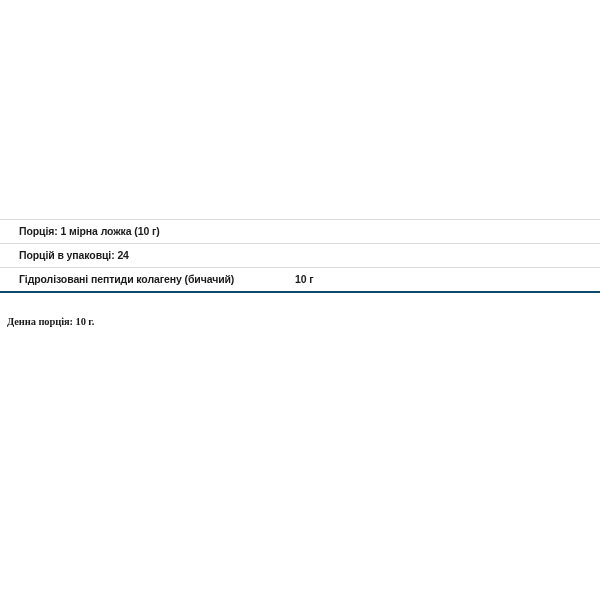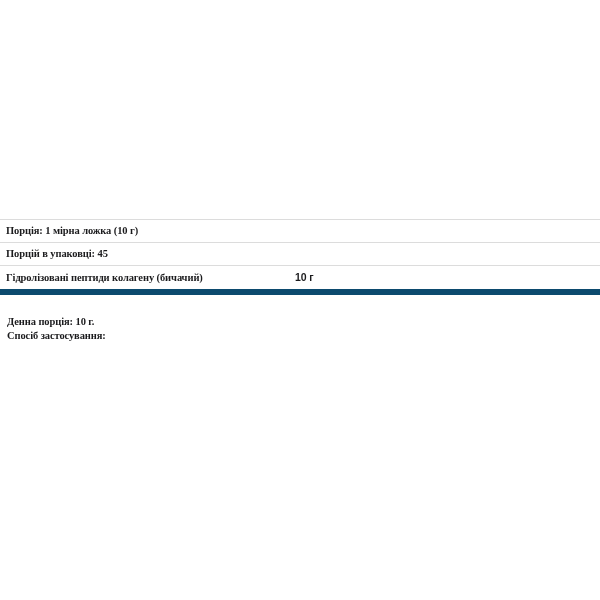--- a/index.html
+++ b/index.html
@@ -29,23 +29,23 @@
   }
   .nutrition-table td {
     border-top: 1px solid #dcdcdc;
     padding: 5px 0 6px 0;
     height: 11px;
     vertical-align: middle;
     white-space: nowrap;
     overflow: hidden;
   }
   .nutrition-table tr:last-child td {
-    border-bottom: 6px solid #0c4a6e;
+    border-bottom: 2px solid #0c4a6e;
   }
-  .nutrition-table td.c1 { padding-left: 6px; font-family: Liberation Serif, serif; }
+  .nutrition-table td.c1 { padding-left: 19px; }
   .col-name   { width: 295px; }
   .col-amount { width: 144px; }
   .col-dv     { width: auto; }
 
   .details {
     position: absolute;
     top: 315px;
     left: 7px;
     width: 586px;
     font-size: 10.5px;
@@ -67,28 +67,27 @@
     <colgroup>
       <col class="col-name">
       <col class="col-amount">
       <col class="col-dv">
     </colgroup>
     <tbody>
         <tr>
       <td class="c1" colspan="3">Порція: 1 мірна ложка (10 г)</td>
     </tr>
     <tr>
-      <td class="c1" colspan="3">Порцій в упаковці: 45</td>
+      <td class="c1" colspan="3">Порцій в упаковці: 24</td>
     </tr>
     <tr>
       <td class="c1">Гідролізовані пептиди колагену (бичачий)</td>
       <td>10 г</td>
       <td></td>
     </tr>
   </tbody>
     </table>
 
   <div class="details">
     <p>Денна порція: 10 г.</p>
-    <p>Спосіб застосування:</p>
   </div>
 
 </div>
 
 </body></html>

